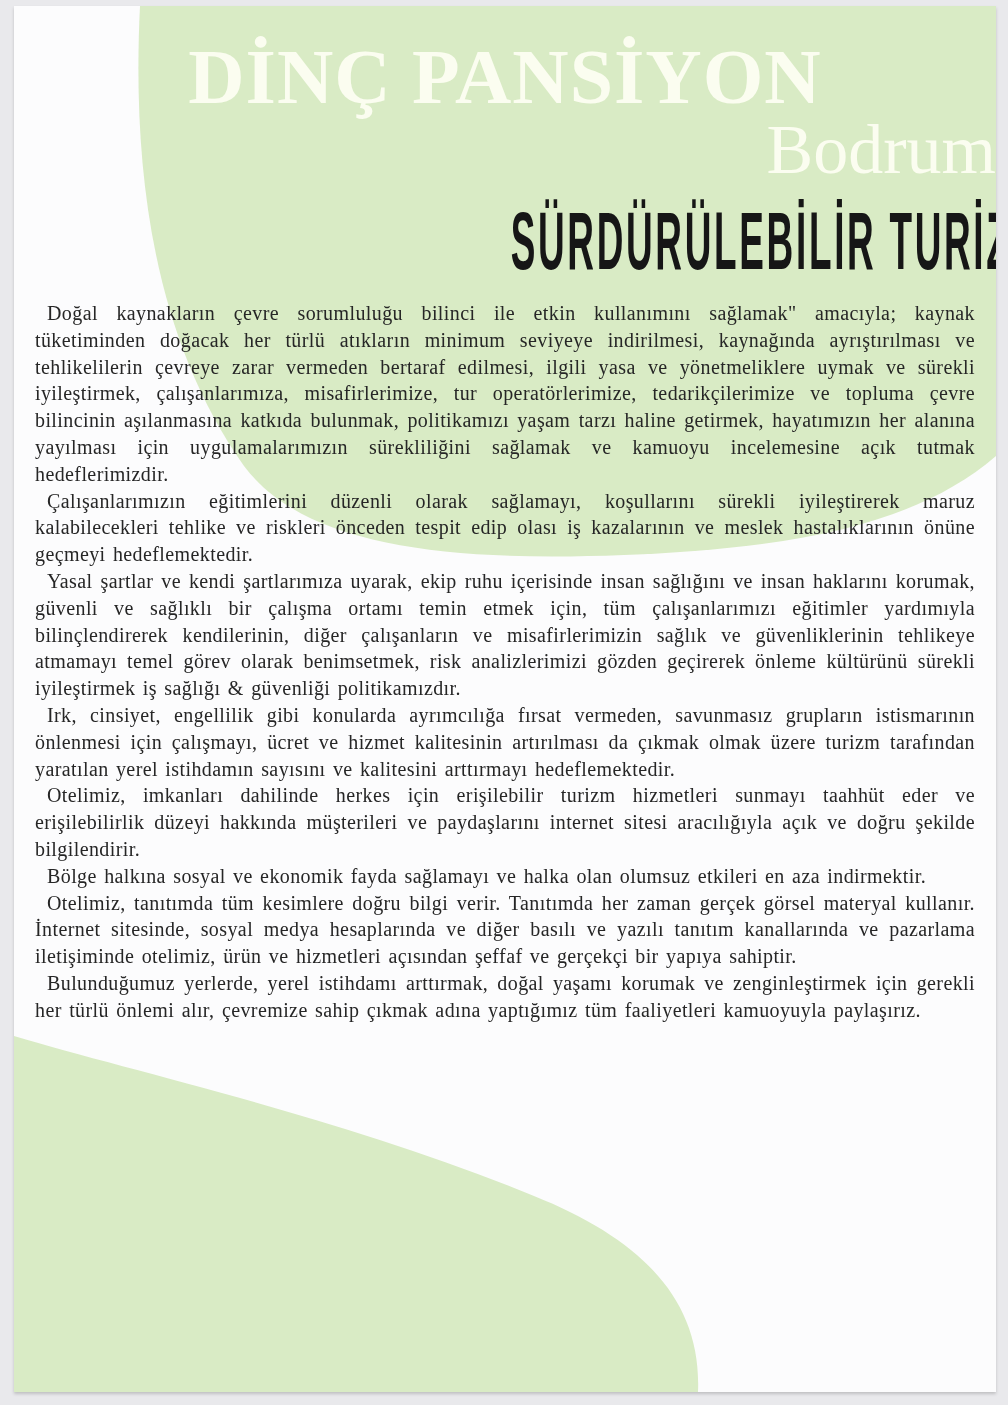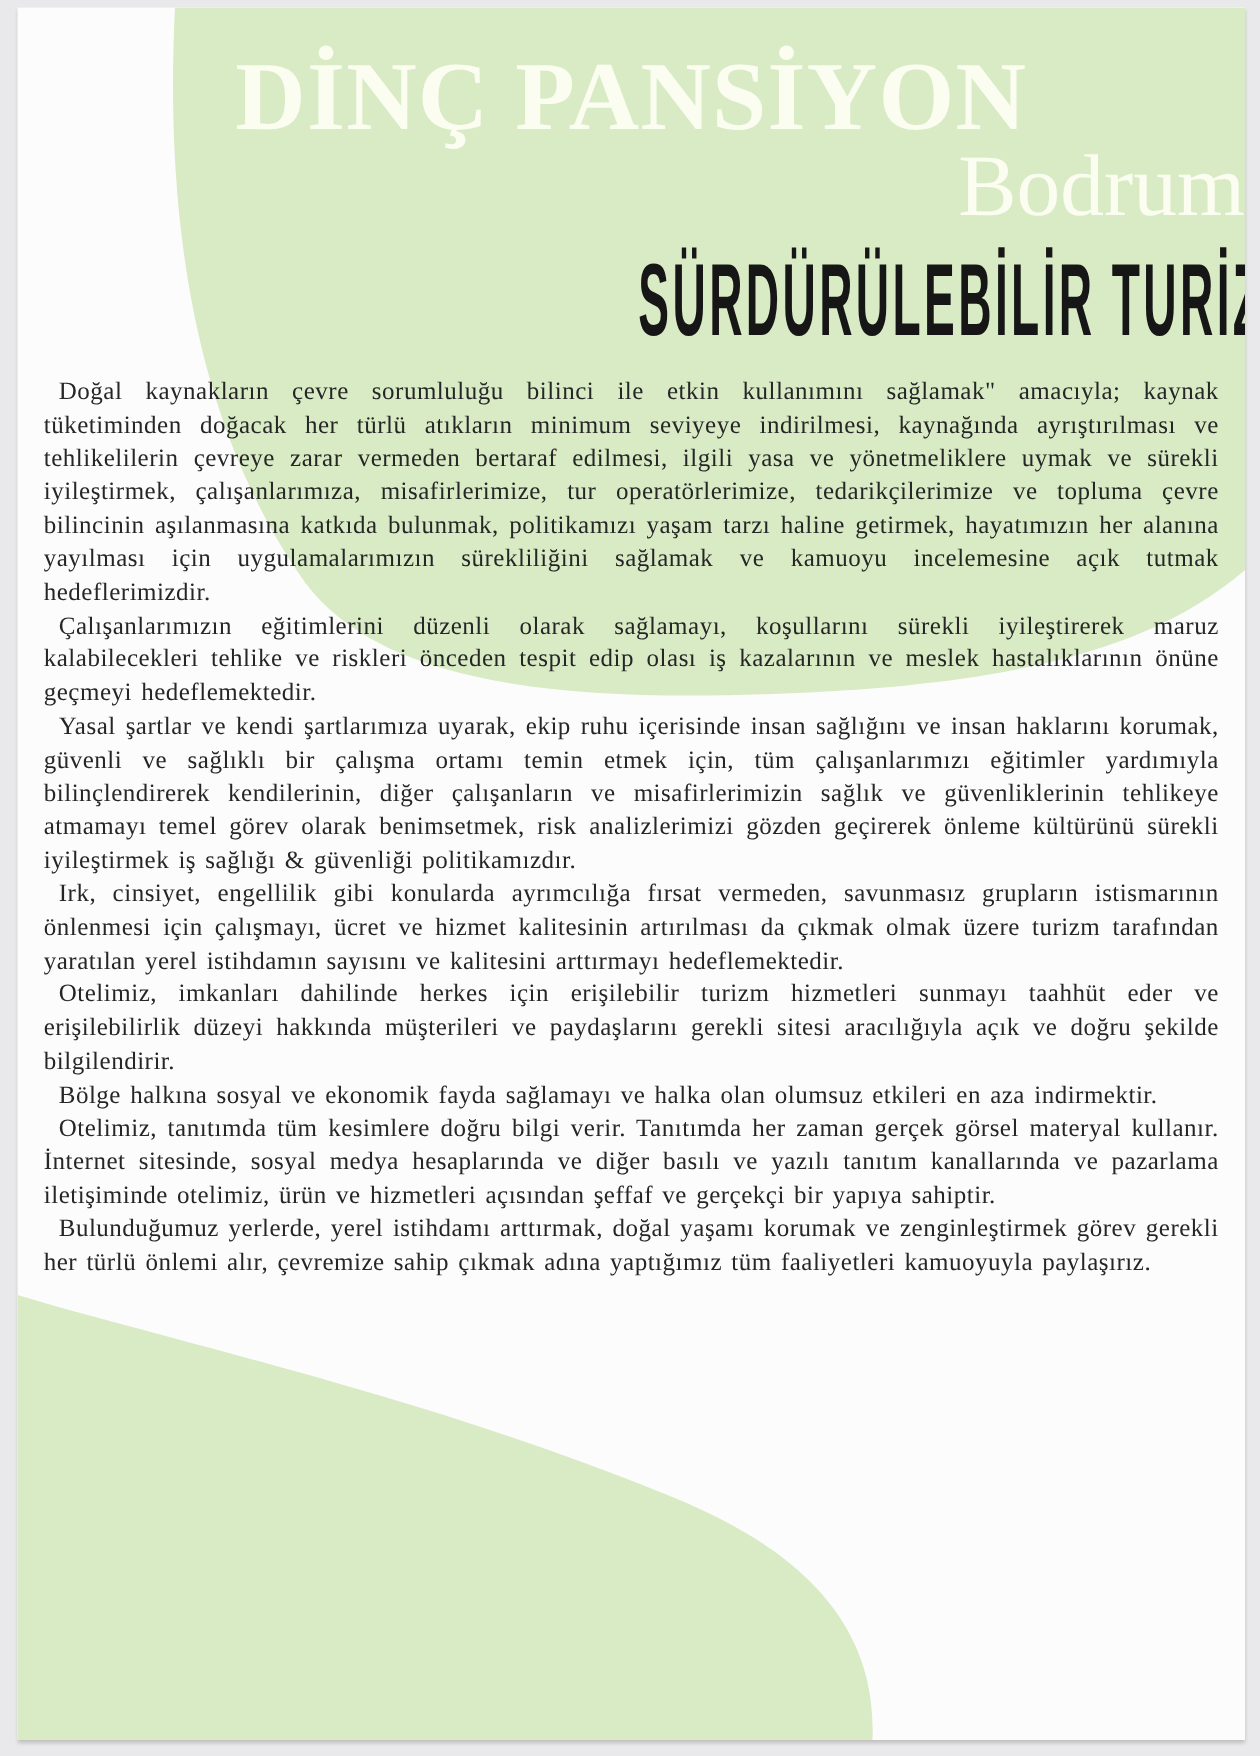--- a/index.html
+++ b/index.html
@@ -117,20 +117,20 @@
 
     <div class="doc-title">
       <span class="squeeze">SÜRDÜRÜLEBİLİR TURİZM POLİTİKAMIZ</span>
     </div>
 
     <div class="body-text">
       <p>Doğal kaynakların çevre sorumluluğu bilinci ile etkin kullanımını sağlamak" amacıyla; kaynak tüketiminden doğacak her türlü atıkların minimum seviyeye indirilmesi, kaynağında ayrıştırılması ve tehlikelilerin çevreye zarar vermeden bertaraf edilmesi, ilgili yasa ve yönetmeliklere uymak ve sürekli iyileştirmek, çalışanlarımıza, misafirlerimize, tur operatörlerimize, tedarikçilerimize ve topluma çevre bilincinin aşılanmasına katkıda bulunmak, politikamızı yaşam tarzı haline getirmek, hayatımızın her alanına yayılması için uygulamalarımızın sürekliliğini sağlamak ve kamuoyu incelemesine açık tutmak hedeflerimizdir.</p>
       <p>Çalışanlarımızın eğitimlerini düzenli olarak sağlamayı, koşullarını sürekli iyileştirerek maruz kalabilecekleri tehlike ve riskleri önceden tespit edip olası iş kazalarının ve meslek hastalıklarının önüne geçmeyi hedeflemektedir.</p>
       <p>Yasal şartlar ve kendi şartlarımıza uyarak, ekip ruhu içerisinde insan sağlığını ve insan haklarını korumak, güvenli ve sağlıklı bir çalışma ortamı temin etmek için, tüm çalışanlarımızı eğitimler yardımıyla bilinçlendirerek kendilerinin, diğer çalışanların ve misafirlerimizin sağlık ve güvenliklerinin tehlikeye atmamayı temel görev olarak benimsetmek, risk analizlerimizi gözden geçirerek önleme kültürünü sürekli iyileştirmek iş sağlığı &amp; güvenliği politikamızdır.</p>
       <p>Irk, cinsiyet, engellilik gibi konularda ayrımcılığa fırsat vermeden, savunmasız grupların istismarının önlenmesi için çalışmayı, ücret ve hizmet kalitesinin artırılması da çıkmak olmak üzere turizm tarafından yaratılan yerel istihdamın sayısını ve kalitesini arttırmayı hedeflemektedir.</p>
-      <p>Otelimiz, imkanları dahilinde herkes için erişilebilir turizm hizmetleri sunmayı taahhüt eder ve erişilebilirlik düzeyi hakkında müşterileri ve paydaşlarını gerekli sitesi aracılığıyla açık ve doğru şekilde bilgilendirir.</p>
+      <p>Otelimiz, imkanları dahilinde herkes için erişilebilir turizm hizmetleri sunmayı taahhüt eder ve erişilebilirlik düzeyi hakkında müşterileri ve paydaşlarını internet sitesi aracılığıyla açık ve doğru şekilde bilgilendirir.</p>
       <p>Bölge halkına sosyal ve ekonomik fayda sağlamayı ve halka olan olumsuz etkileri en aza indirmektir.</p>
       <p>Otelimiz, tanıtımda tüm kesimlere doğru bilgi verir. Tanıtımda her zaman gerçek görsel materyal kullanır. İnternet sitesinde, sosyal medya hesaplarında ve diğer basılı ve yazılı tanıtım kanallarında ve pazarlama iletişiminde otelimiz, ürün ve hizmetleri açısından şeffaf ve gerçekçi bir yapıya sahiptir.</p>
-      <p>Bulunduğumuz yerlerde, yerel istihdamı arttırmak, doğal yaşamı korumak ve zenginleştirmek görev gerekli her türlü önlemi alır, çevremize sahip çıkmak adına yaptığımız tüm faaliyetleri kamuoyuyla paylaşırız.</p>
+      <p>Bulunduğumuz yerlerde, yerel istihdamı arttırmak, doğal yaşamı korumak ve zenginleştirmek için gerekli her türlü önlemi alır, çevremize sahip çıkmak adına yaptığımız tüm faaliyetleri kamuoyuyla paylaşırız.</p>
     </div>
 
   </div>
 </div>
 
 </body></html>

